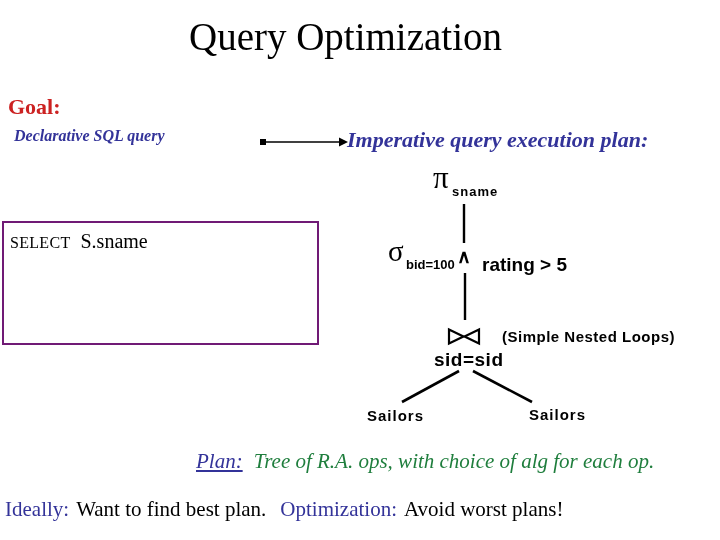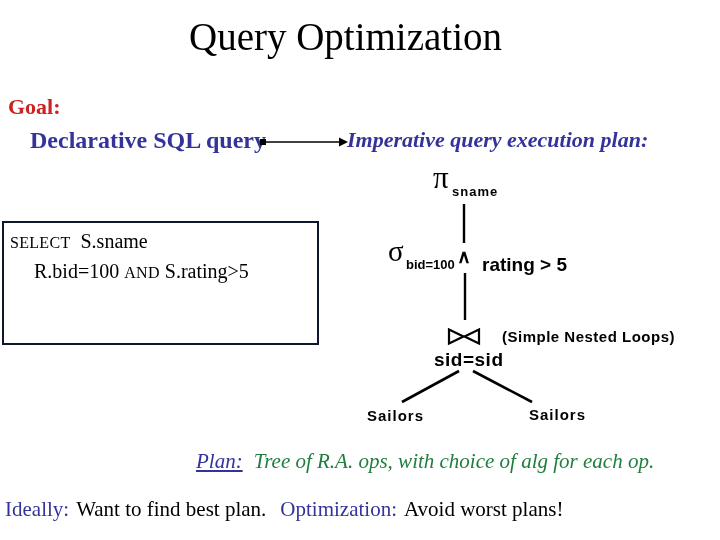--- a/index.html
+++ b/index.html
@@ -18,34 +18,34 @@
     text-align: center;
     font-size: 39px;
     color: #000;
   }
   .goal-label {
     left: 8px; top: 94px;
     font-size: 22px; font-weight: bold;
     color: var(--accent-red);
   }
   .declarative {
-    left: 30px; top: 127px;
-    font-size: 24px; font-weight: bold; 
+    left: 14px; top: 127px;
+    font-size: 16px; font-weight: bold; font-style: italic;
     color: var(--accent-blue);
   }
   .imperative {
     left: 347px; top: 127px;
     font-size: 22px; font-weight: bold; font-style: italic;
     color: var(--accent-blue);
   }
 
   .sql-box {
     left: 2px; top: 221px;
     width: 301px; height: 112px;
-    border: 2px solid #0f172a;
+    border: 2px solid #701a75;
     padding: 4px 6px;
   }
   .sql-line { font-size: 20px; line-height: 28px; white-space: nowrap; }
   .sql-kw   { font-size: 16px; letter-spacing: 0.3px; }
   .kw-lead  { margin-right: 10px; }
   .kw-tail  { margin-left: 6px; }
   .kw-mid   { margin-left: 5px; margin-right: 5px; }
   .sql-indent { padding-left: 24px; }
 
   .sans-bold {
@@ -91,23 +91,20 @@
 <div class="abs title">Query Optimization</div>
 
 <div class="abs goal-label">Goal:</div>
 <div class="abs declarative">Declarative SQL query</div>
 <div class="abs imperative">Imperative query execution plan:</div>
 
 <div class="abs sql-box">
   <div class="sql-line">
     <span class="sql-kw kw-lead">SELECT</span><span>S.sname</span>
   </div>
-  <div class="sql-line sql-indent">
-    <span>R.bid=100</span><span class="sql-kw kw-mid">AND</span><span>S.rating&gt;5</span>
-  </div>
 </div>
 
 <svg class="tree-lines" viewBox="0 0 720 540" xmlns="http://www.w3.org/2000/svg">
   <g>
     <rect x="260" y="139" width="6" height="6" fill="#000"></rect>
     <line x1="264" y1="142" x2="340" y2="142" stroke="#000" stroke-width="1.6"></line>
     <polygon points="339,137.5 348,142 339,146.5" fill="#000"></polygon>
   </g>
   <line x1="464" y1="204" x2="464" y2="243" stroke="#000" stroke-width="2.4"></line>
   <line x1="465" y1="273" x2="465" y2="320" stroke="#000" stroke-width="2.4"></line>

